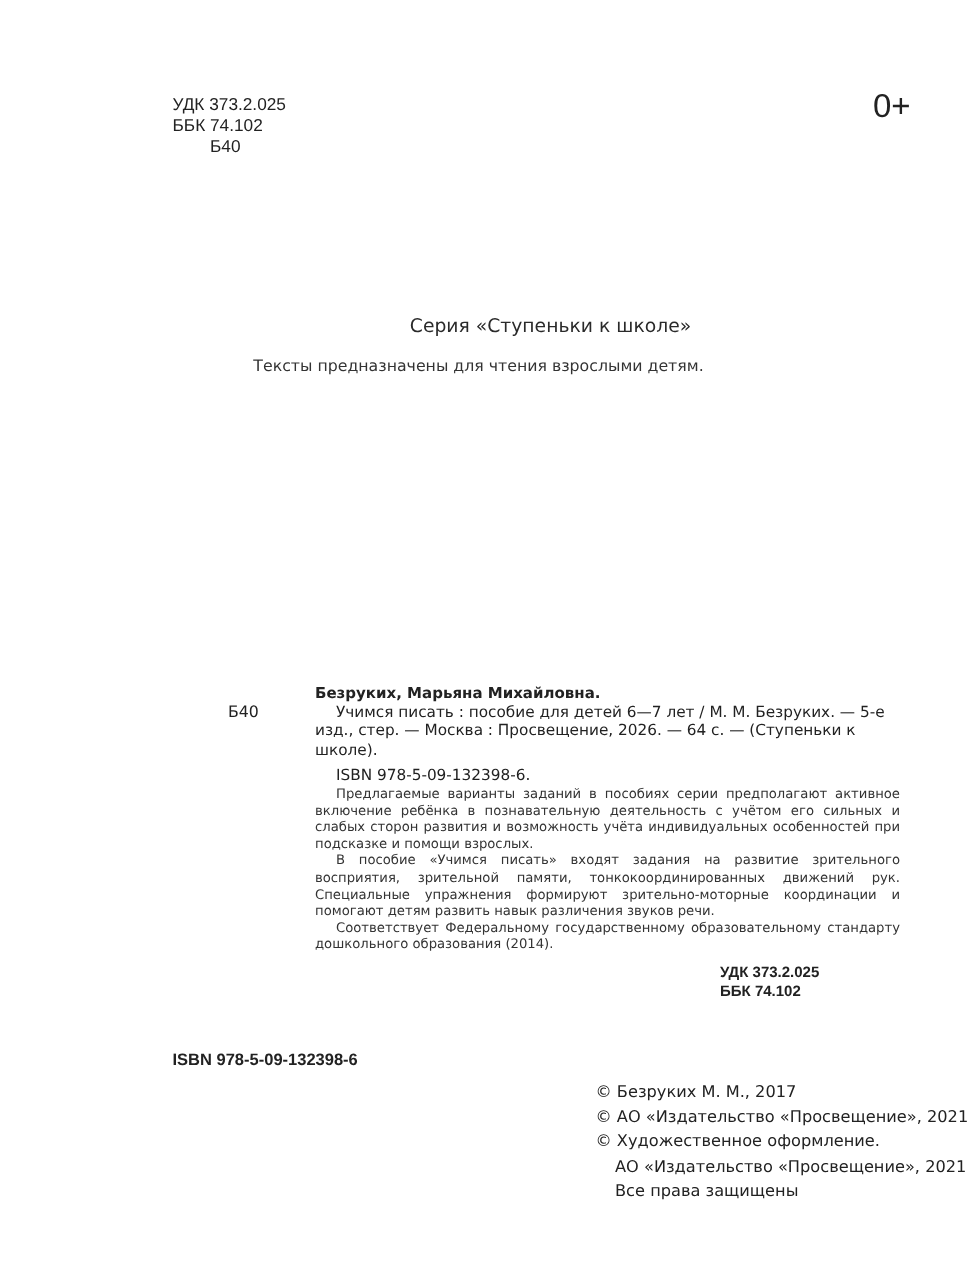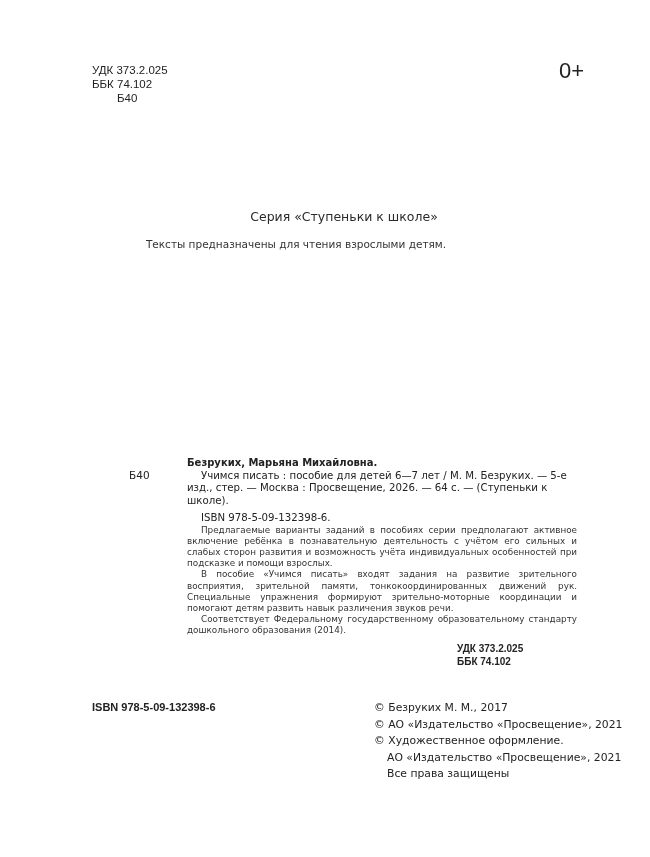--- a/index.html
+++ b/index.html
@@ -1,32 +1,32 @@
 <!DOCTYPE html>
 <html><head>
   <meta charset="utf-8">
   <style>
     html, body { margin: 0; padding: 0; background: #ffffff; }
     body { width: 650px; height: 857px; position: relative; overflow: hidden;
            font-family: "DejaVu Sans", sans-serif; color: #1e1e1e; }
-    .abs { position: absolute; }
+    .abs { position: absolute; margin-left: 23px; }
     .codes-top { left: 92px; top: 63px; font-size: 11.5px; line-height: 14px; font-family: "Liberation Sans", sans-serif; color: #222; }
     .codes-top .b40 { padding-left: 25px; }
     .age { left: 559px; top: 58px; font-size: 22px; font-family: "Liberation Sans", sans-serif; color: #222; }
     .series { left: 0; width: 650px; top: 209px; text-align: center; font-size: 12.5px; color: #2a2a2a; padding-left: 19px; }
     .notice { left: 0; width: 592px; top: 238px; text-align: center; font-size: 10.5px; color: #333; }
     .biblio { left: 187px; top: 457px; width: 390px; font-size: 10.2px; line-height: 12.5px; color: #222; }
     .author { font-weight: bold; font-size: 10px; }
     .b40-left { left: 129px; top: 469px; font-size: 10.5px; color: #222; }
     .indent { text-indent: 14px; }
     .isbn-line { margin-top: 5px; text-indent: 14px; }
     .small { font-size: 8.8px; line-height: 11.2px; text-align: justify; color: #333; }
     .codes-right { left: 457px; top: 643px; font-size: 10px; font-weight: bold; line-height: 12.5px; font-family: "Liberation Sans", sans-serif; color: #222; }
     .isbn-bottom { left: 92px; top: 701px; font-size: 11px; font-weight: bold; font-family: "Liberation Sans", sans-serif; color: #222; }
-    .copyright { left: 374px; top: 700px; font-size: 10.8px; line-height: 16.5px; color: #222; }
+    .copyright { left: 374px; top: 720px; font-size: 10.8px; line-height: 16.5px; color: #222; }
     .copyright .cont { padding-left: 13px; }
   </style>
 </head>
 <body>
 
 <div class="abs codes-top">
   <div>УДК 373.2.025</div>
   <div>ББК 74.102</div>
   <div class="b40">Б40</div>
 </div>

